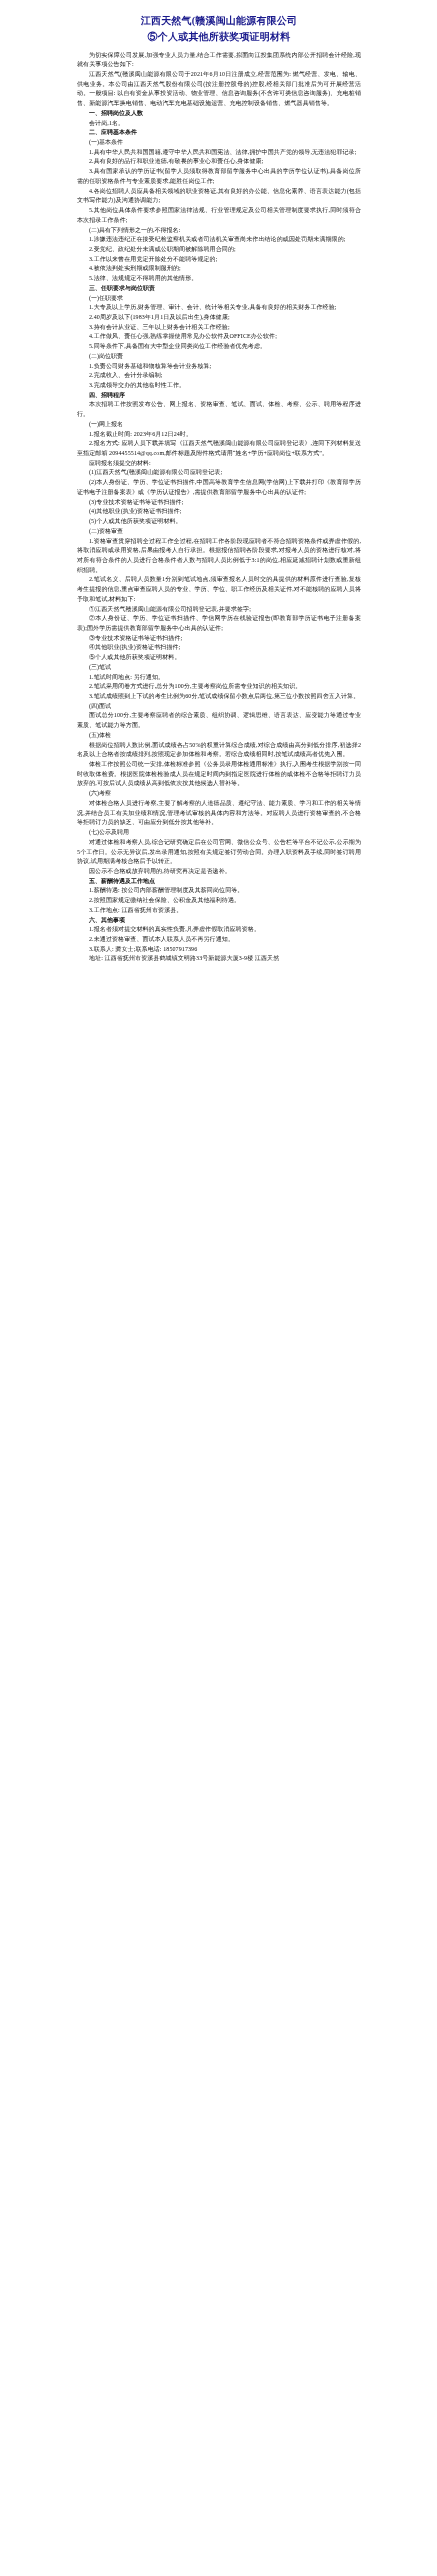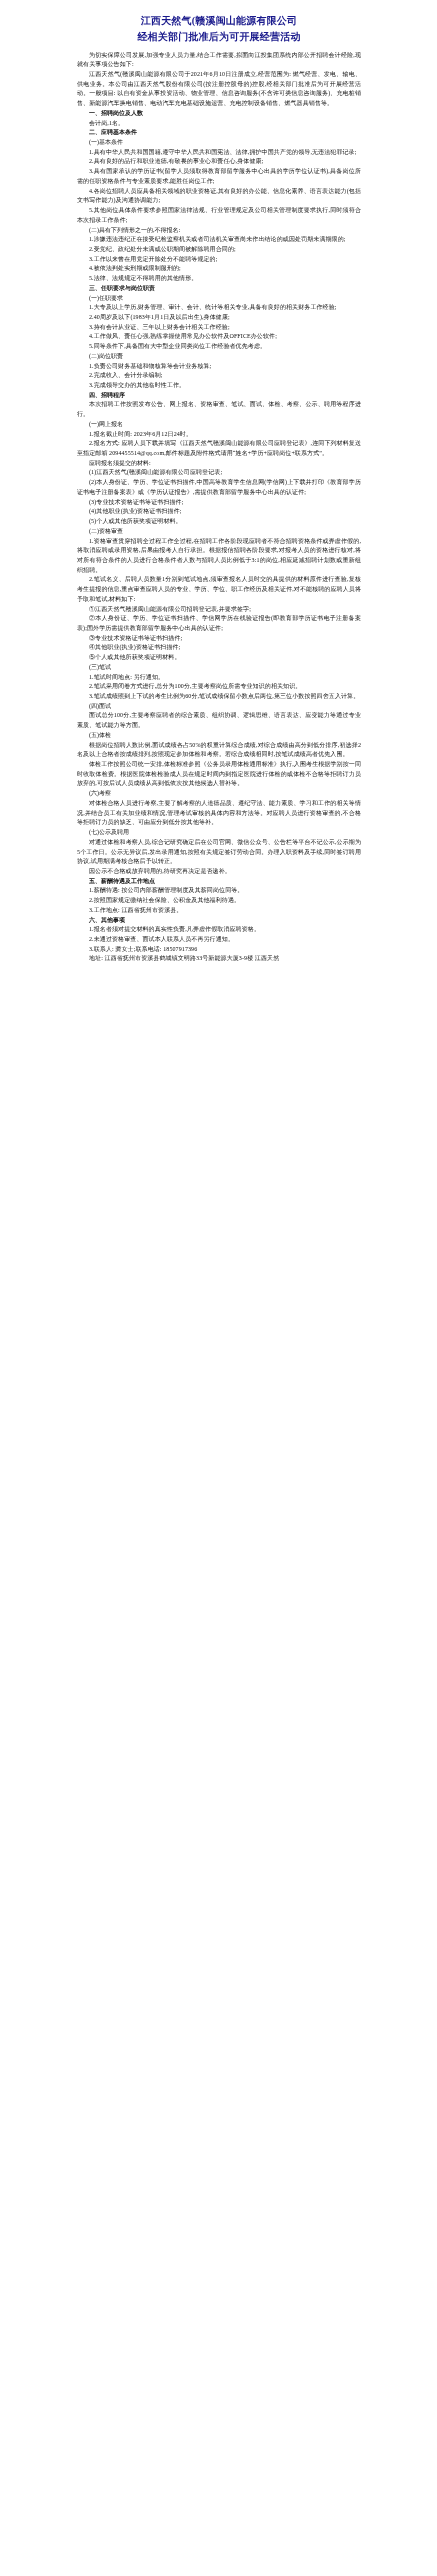--- a/index.html
+++ b/index.html
@@ -59,21 +59,21 @@
     margin: 0;
   }
 </style>
 </head>
 <body>
 
 <div class="page">
 
   <div class="doc-title">
     <span class="line">江西天然气(赣溪闽山能源有限公司</span>
-    <span class="line">经相关部门批准后为可开展经营活动</span>
+    <span class="line">⑤个人或其他所获奖项证明材料</span>
   </div>
 
   <div id="body-blocks" class="blk">
       <p class="para">为切实保障公司发展,加强专业人员力量,结合工作需要,拟面向江投集团系统内部公开招聘会计经险,现就有关事项公告如下:</p>
       <p class="para">江西天然气(赣溪闽山能源有限公司于2021年6月10日注册成立,经营范围为: 燃气经营、发电、输电、供电业务。本公司由江西天然气股份有限公司(按注册控股母的)控股,经相关部门批准后为可开展经营活动。一般项目: 以自有资金从事投资活动、物业管理、信息咨询服务(不含许可类信息咨询服务)、充电桩销售、新能源汽车换电销售、电动汽车充电基础设施运营、充电控制设备销售、燃气器具销售等。</p>
       <h2 class="sec">一、招聘岗位及人数</h2>
       <p class="para">会计岗,1名。</p>
       <h2 class="sec">二、应聘基本条件</h2>
       <h3 class="subsec">(一)基本条件</h3>
       <p class="para">1.具有中华人民共和国国籍,遵守中华人民共和国宪法、法律,拥护中国共产党的领导,无违法犯罪记录;</p>

